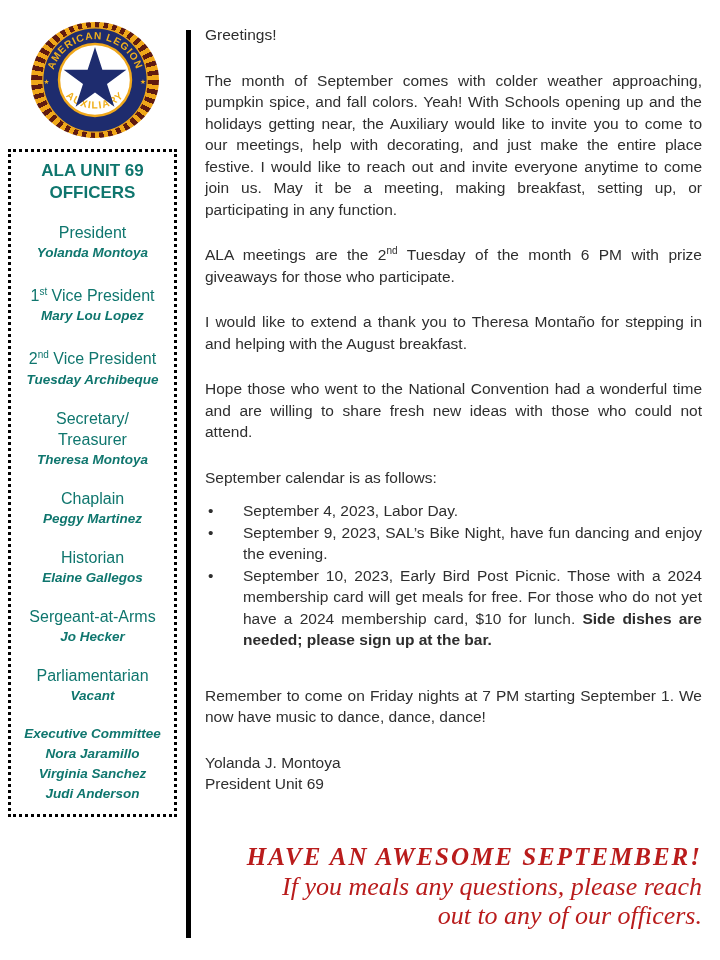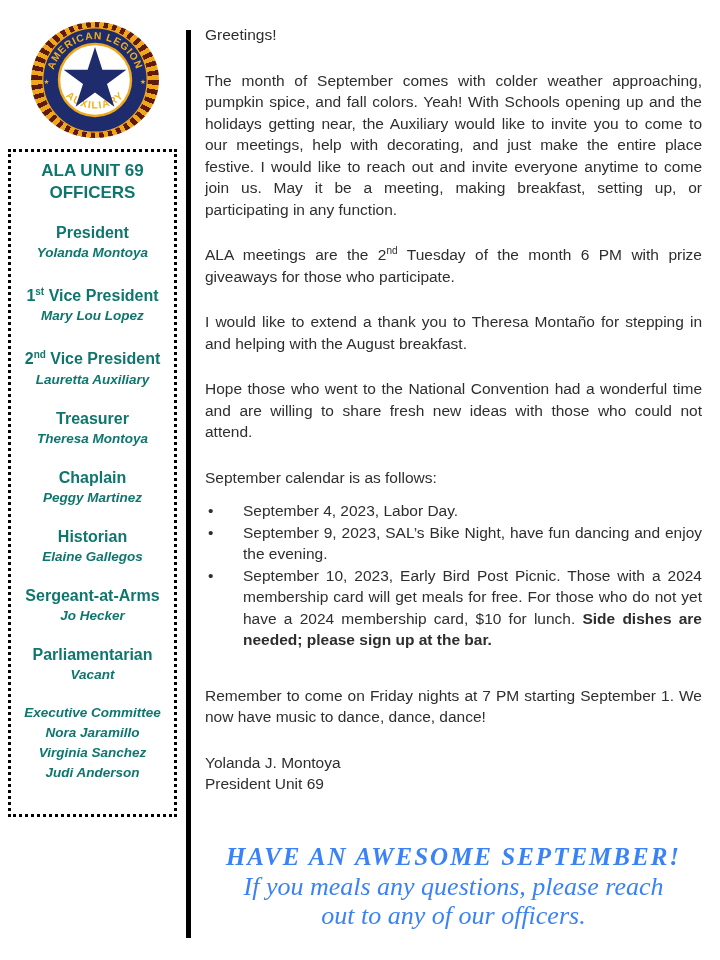--- a/index.html
+++ b/index.html
@@ -16,21 +16,21 @@
   }
   .logo svg{position:absolute;left:0;top:0;width:128px;height:120px;}
 
   
   .obox{
     position:absolute;left:8px;top:149px;width:169px;height:668px;
     border:3px dotted #000;box-sizing:border-box;text-align:center;color:#0f766e;
   }
   .obox-title{margin-top:8px;font-size:17px;line-height:22px;font-weight:700;}
   .entry{margin-top:18px;}
-  .role{font-size:16px;line-height:21px;font-weight:700;}
+  .role{font-size:16px;line-height:21px;font-weight:400;}
   .role sup{font-size:10px;}
   .oname{font-size:13.5px;line-height:20px;font-weight:700;font-style:italic;}
 
   
   .vline{position:absolute;left:186px;top:30px;width:5px;height:908px;background:#000;}
 
   
   .main{
     position:absolute;left:205px;top:24px;width:497px;
     font-size:15.5px;line-height:21.5px;text-align:justify;color:#2e2e2e;
@@ -39,22 +39,22 @@
   .main p.tight{margin-bottom:12px;}
   .main sup{font-size:10px;line-height:0;}
   .main ul{list-style:none;margin:0 0 34px 0;padding:0;}
   .main li{position:relative;padding-left:38px;margin:0;}
   .main li::before{content:"\2022";position:absolute;left:3px;top:0;}
   .sig{text-align:left;}
   .sigline{line-height:21.5px;}
 
   
   .footer{
-    position:absolute;left:205px;top:842px;width:497px;text-align:center;
-    font-family:cursive;color:#3b82f6;
+    position:absolute;left:205px;top:842px;width:497px;text-align:right;
+    font-family:cursive;color:#b91c1c;
   }
   .f1{font-size:25px;line-height:30px;font-style:italic;font-weight:600;letter-spacing:2px;white-space:nowrap;}
   .f2{font-size:26px;line-height:29px;font-style:italic;}
 </style>
 </head>
 <body>
 
 <div class="logo">
   <div class="burst"></div>
   <svg viewBox="0 0 200 200">
@@ -87,25 +87,26 @@
     <div class="oname">Yolanda  Montoya</div>
   </div>
 
   <div class="entry">
     <div class="role"><span>1</span><sup>st</sup><span> Vice President</span></div>
     <div class="oname">Mary Lou Lopez</div>
   </div>
 
   <div class="entry">
     <div class="role"><span>2</span><sup>nd</sup><span> Vice President</span></div>
-    <div class="oname">Lauretta Auxiliary</div>
+    <div class="oname">Tuesday Archibeque</div>
   </div>
 
   <div class="entry">
     <div class="role">
+      <div>Secretary/</div>
       <div>Treasurer</div>
     </div>
     <div class="oname">Theresa Montoya</div>
   </div>
 
   <div class="entry">
     <div class="role">Chaplain</div>
     <div class="oname">Peggy Martinez</div>
   </div>
 

